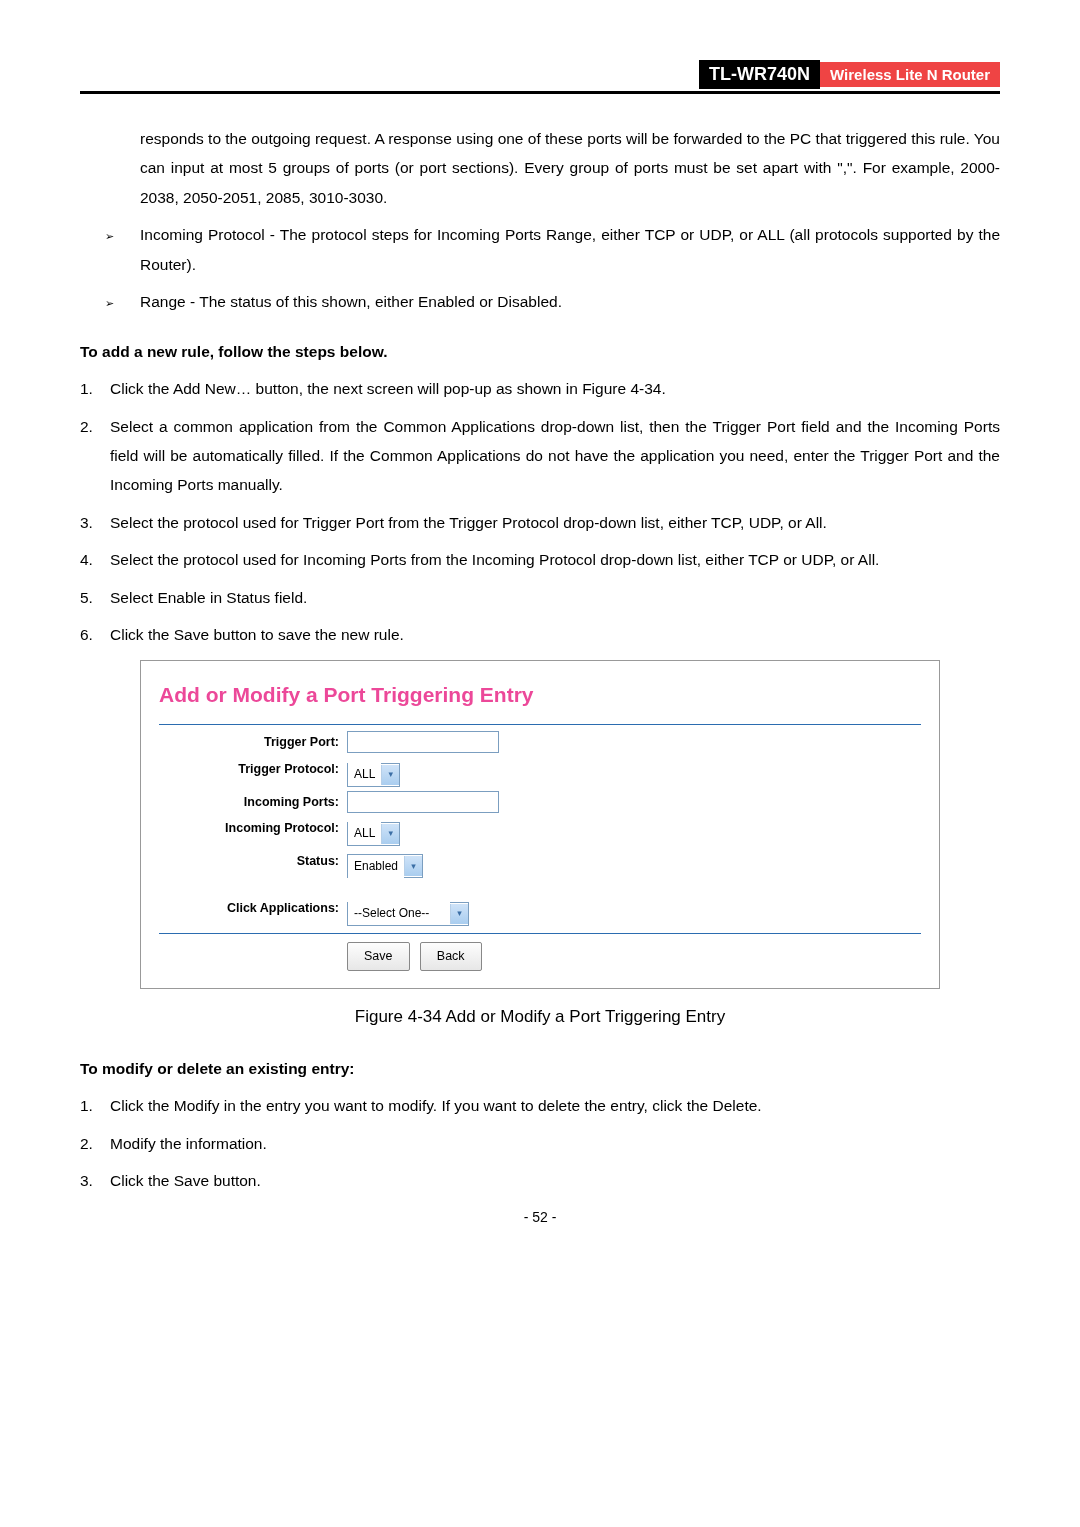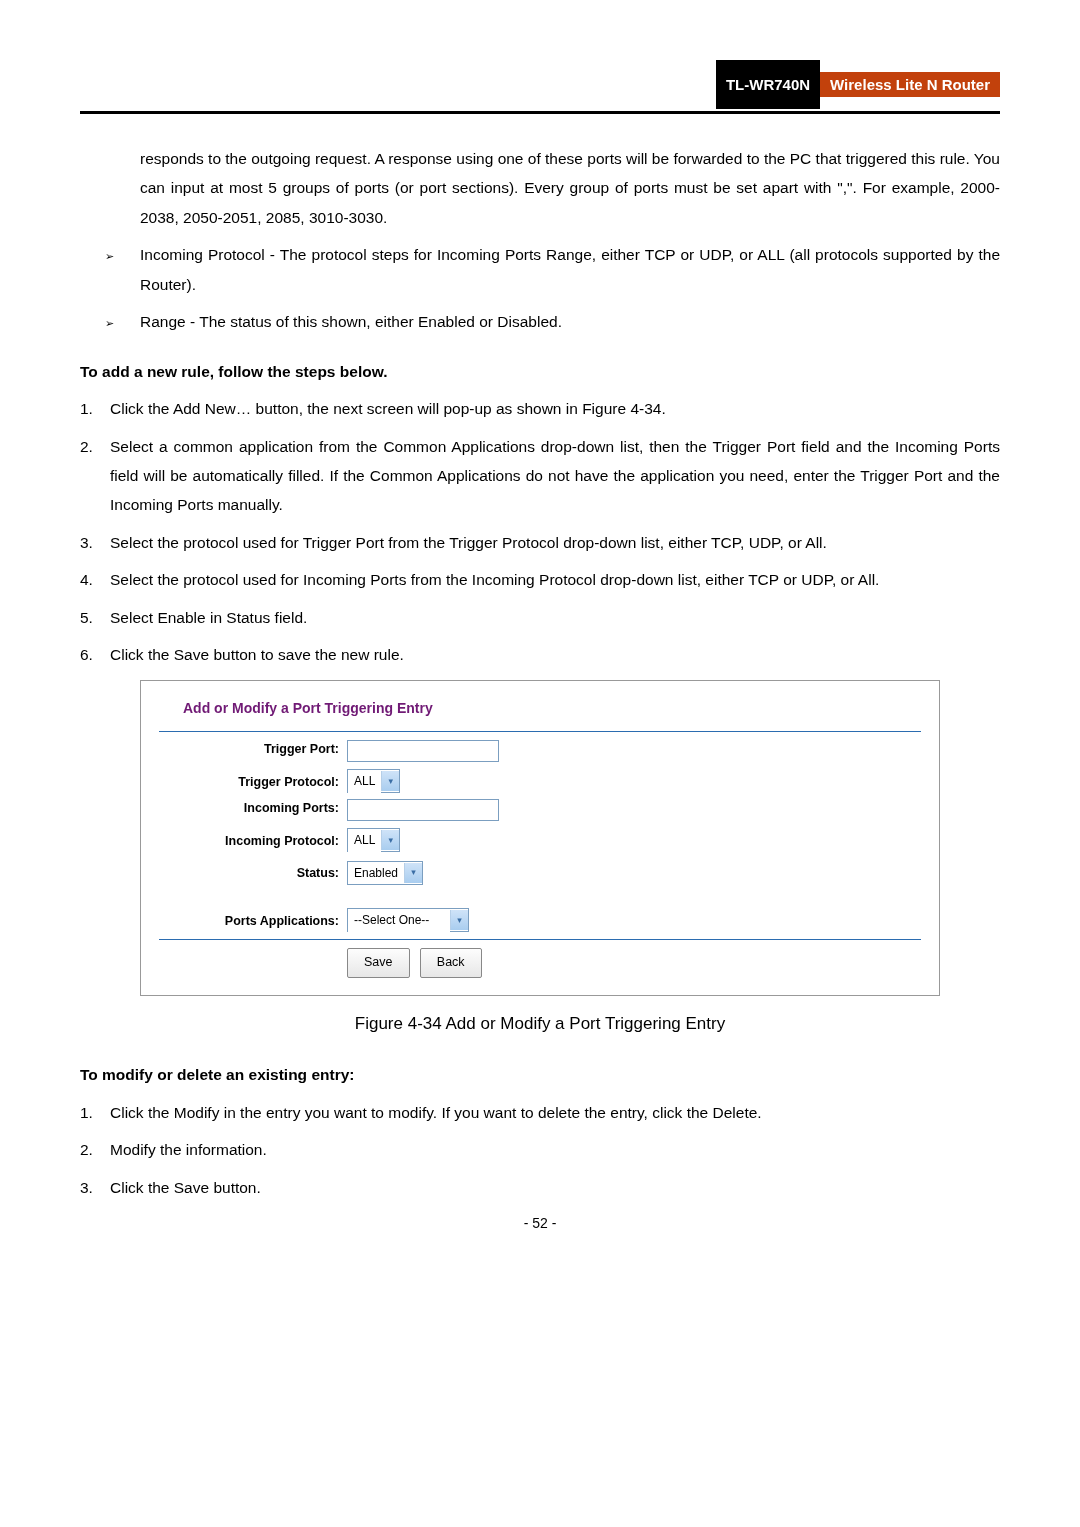--- a/index.html
+++ b/index.html
@@ -16,26 +16,26 @@
     .header {
       text-align: right;
       border-bottom: 3px solid #000;
       padding-bottom: 2px;
       margin-bottom: 30px;
     }
     .header-model {
       background: #000;
       color: #fff;
       display: inline-block;
-      padding: 16px 10px;
-      font-weight: bold;
-      font-size: 15px;
+      padding: 4px 10px;
+      font-weight: bold;
+      font-size: 18px;
     }
     .header-desc {
-      background: #c2410c;
+      background: #ef4444;
       color: #fff;
       display: inline-block;
       padding: 4px 10px;
       font-weight: bold;
       font-size: 15px;
     }
     .content {
       font-size: 15.5px;
       line-height: 1.9;
       color: #000;
@@ -78,34 +78,33 @@
       text-align: justify;
     }
     .figure-box {
       border: 1px solid #999;
       margin: 10px 60px 10px 60px;
       padding: 14px 18px 14px 18px;
       background: #fff;
       font-family: Arial, sans-serif;
     }
     .figure-title {
-      font-size: 14px;
-      font-weight: bold;
-      color: #701a75;
+      font-size: 21px;
+      font-weight: bold;
+      color: #ec4899;
       margin-bottom: 10px;
-      margin-left: 24px;
     }
     .figure-hr {
       border: none;
       border-top: 1px solid #2b6cb0;
       margin: 6px 0;
     }
     .form-row {
       display: flex;
-      align-items: flex-end;
+      align-items: flex-start;
       margin: 3px 0;
     }
     .form-label {
       width: 180px;
       text-align: right;
       font-weight: bold;
       font-size: 12.5px;
       color: #000;
       padding-right: 8px;
     }
@@ -266,21 +265,21 @@
           <div class="sel-input">
             <span class="sel-body">Enabled</span>
             <span class="sel-arrow">▾</span>
           </div>
         </div>
       </div>
 
       <div style="height:12px"></div>
 
       <div class="form-row">
-        <div class="form-label">Ports Applications:</div>
+        <div class="form-label">Click Applications:</div>
         <div class="form-field">
           <div class="sel-input">
             <span class="sel-body" style="min-width:90px">--Select One--</span>
             <span class="sel-arrow">▾</span>
           </div>
         </div>
       </div>
 
       <hr class="figure-hr">
 

